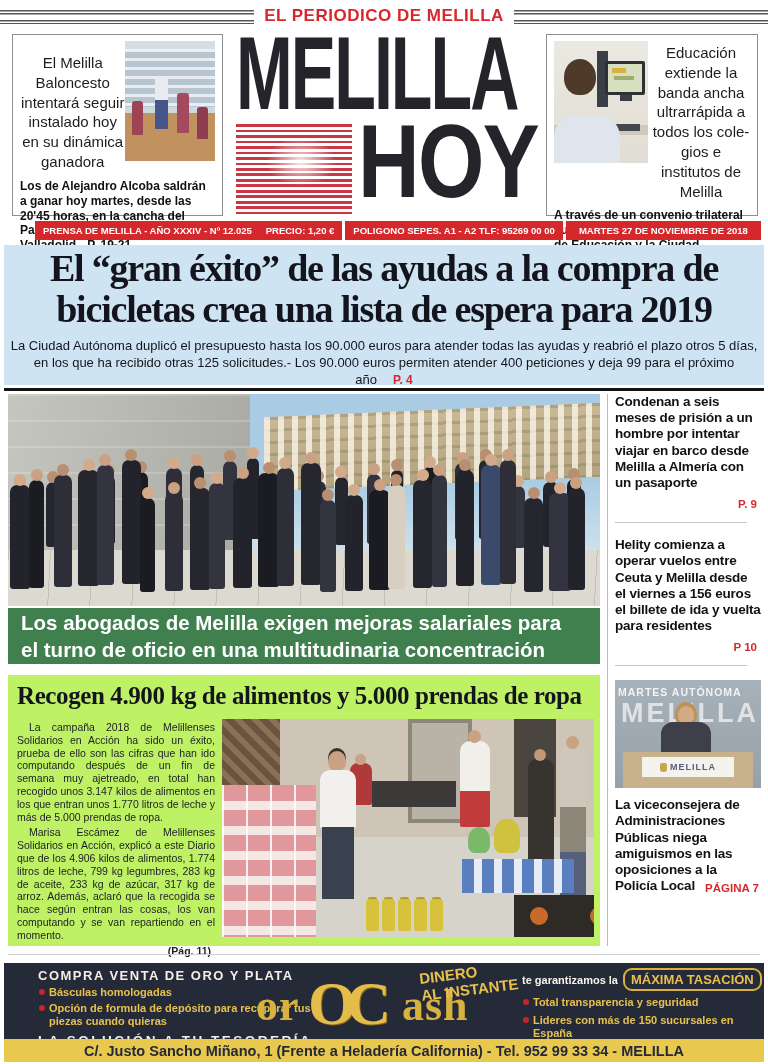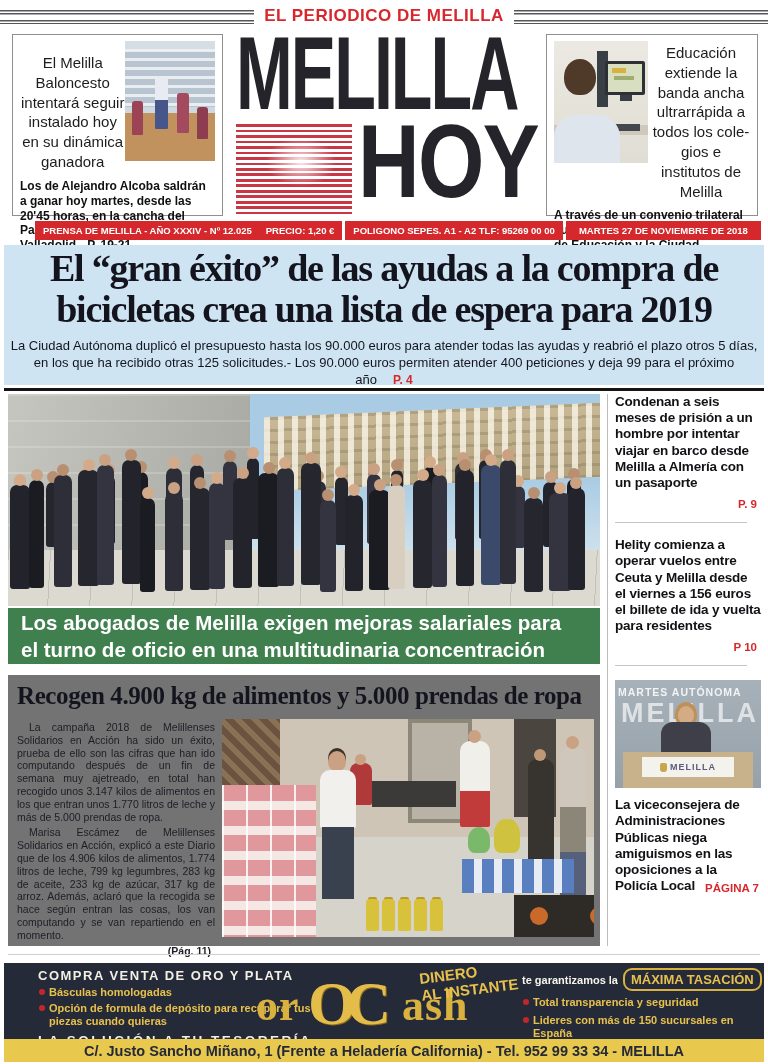--- a/index.html
+++ b/index.html
@@ -80,21 +80,21 @@
     repeating-linear-gradient(180deg,rgba(130,120,90,.35) 0 3px,rgba(0,0,0,0) 3px 12px),
     linear-gradient(#c9b996,#b3a37f);}
   .cr-pave{position:absolute;left:0;right:0;bottom:0;height:56px;background:#dcd9d1;}
   .cr-pave::after{content:"";position:absolute;inset:0;background:repeating-linear-gradient(93deg,rgba(150,145,135,.35) 0 1px,rgba(0,0,0,0) 1px 42px);}
   #crowd-figures{position:absolute;inset:0;}
   .person{position:absolute;border-radius:7px 7px 3px 3px;}
   .person .head{position:absolute;top:-11px;left:50%;transform:translateX(-50%);width:12px;height:12px;border-radius:50%;}
 
   .green-banner{position:absolute;top:214px;left:0;width:592px;height:56px;background:#40804f;color:#fff;font-weight:bold;font-size:20.5px;line-height:1.3;padding:2px 0 0 13px;box-sizing:border-box;}
 
-  .food{position:absolute;top:281px;left:0;width:592px;height:271px;background:#737373;}
+  .food{position:absolute;top:281px;left:0;width:592px;height:271px;background:#bef264;}
   .food-h{margin:0;padding:7px 0 0 9px;font-family:"Liberation Serif",serif;font-weight:bold;font-size:25px;letter-spacing:-.4px;color:#14141f;}
   .food-text{position:absolute;left:9px;top:46px;width:198px;font-size:10.5px;line-height:1.22;text-align:justify;color:#1d1d26;}
   .food-text p{margin:0 0 3px;text-indent:12px;}
   .food-ref{text-align:right;font-weight:bold;text-indent:0;padding-right:4px;}
 
   .food-photo{position:absolute;left:214px;top:44px;width:372px;height:218px;background:linear-gradient(#cfc5b6 0 54%,#d6d3ca 54% 100%);overflow:hidden;}
   .fp{position:absolute;}
   .fp-lattice{left:0;top:0;width:58px;height:116px;background:repeating-linear-gradient(45deg,#6b5340 0 6px,#8a7055 6px 12px);}
   .fp-door{left:186px;top:0;width:64px;height:104px;background:#b9b3a7;border:4px solid #8d8778;box-sizing:border-box;}
   .fp-dark{left:292px;top:0;width:42px;height:98px;background:#4a453e;}

